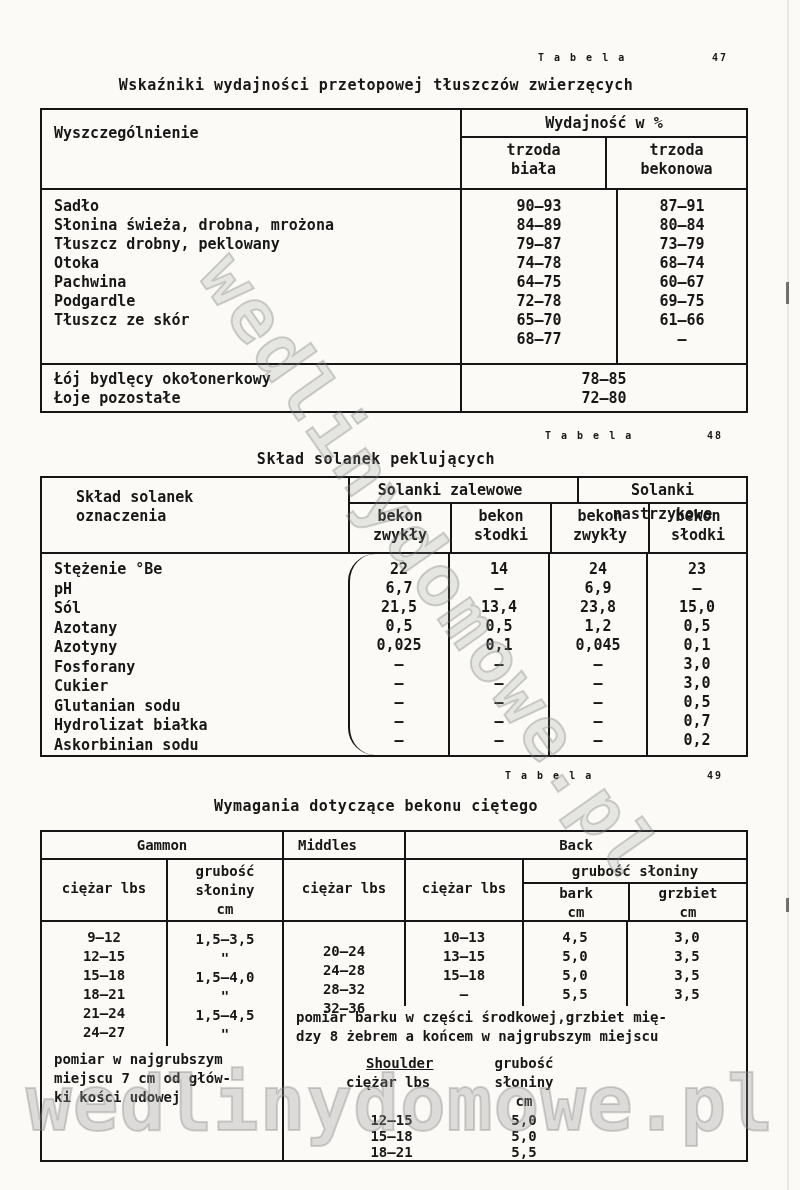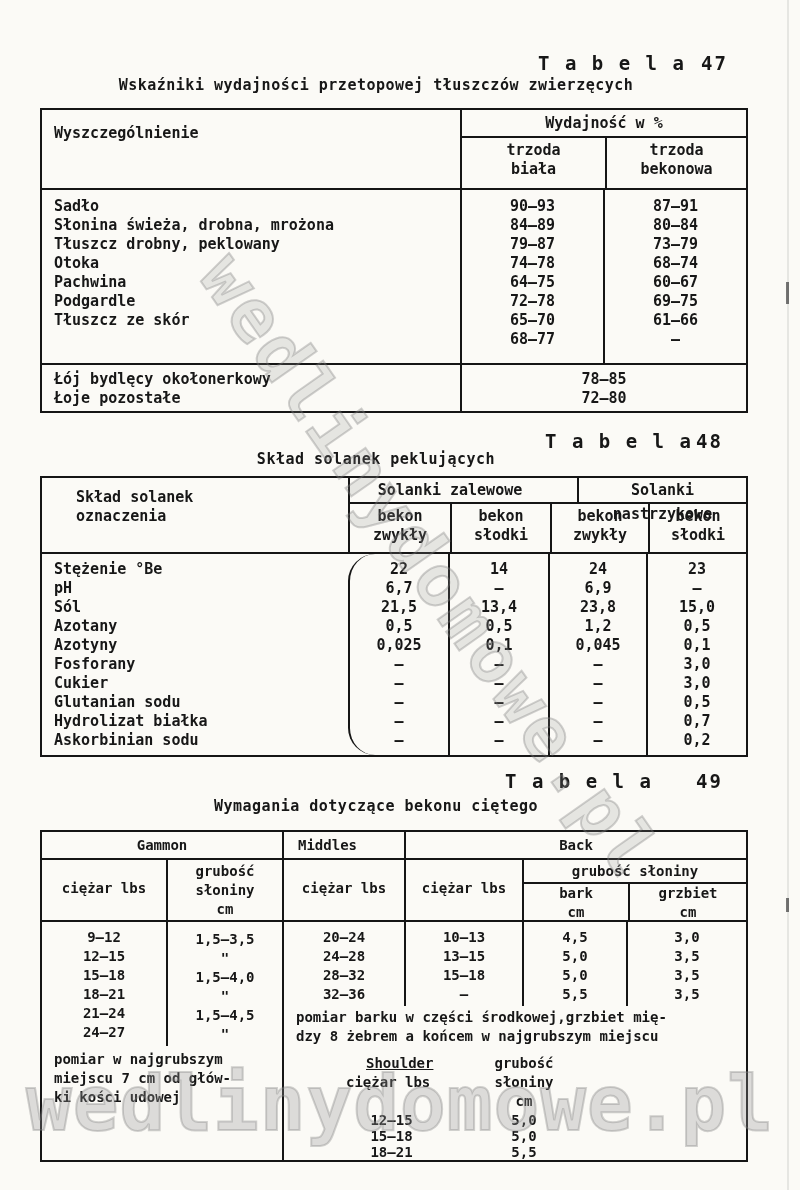--- a/index.html
+++ b/index.html
@@ -5,21 +5,21 @@
   * { margin:0; padding:0; box-sizing:border-box; }
   html,body { width:800px; height:1190px; }
   body {
     position:relative;
     background:#fbfaf6;
     font-family:"DejaVu Sans Mono","Liberation Mono",monospace;
     font-weight:700;
     color:#171717;
     overflow:hidden;
   }
-  .caption { position:absolute; display:flex; justify-content:space-between; font-size:19px; letter-spacing:2px; white-space:nowrap;align-items:flex-end; }
+  .caption { position:absolute; display:flex; justify-content:space-between; font-size:10px; letter-spacing:2px; white-space:nowrap;align-items:flex-end; }
   .title   { position:absolute; left:0; width:752px; text-align:center; font-size:15px; letter-spacing:0.5px; white-space:nowrap; }
   .tbl { position:absolute; border:2px solid #151515; display:flex; flex-direction:column; font-size:15px; background:transparent; }
   .row { display:flex; }
   .col { display:flex; flex-direction:column; }
   .bl { border-left:2px solid #151515; }
   .bt { border-top:2px solid #151515; }
   .bb { border-bottom:2px solid #151515; }
   .center { text-align:center; }
   .pre { white-space:pre-line; line-height:19px; }
   .line { height:19px; line-height:19px; white-space:nowrap; }
@@ -73,21 +73,21 @@
     <div class="row bt" style="height:175px;">
       <div class="col" style="width:418px;padding-top:7px;">
         <div class="line nm">Sadło</div>
         <div class="line nm">Słonina świeża, drobna, mrożona</div>
         <div class="line nm">Tłuszcz drobny, peklowany</div>
         <div class="line nm">Otoka</div>
         <div class="line nm">Pachwina</div>
         <div class="line nm">Podgardle</div>
         <div class="line nm">Tłuszcz ze skór</div>
       </div>
-      <div class="col bl cc" style="width:143px;padding-top:7px;">
+      <div class="col bl cc" style="width:156px;padding-top:7px;">
         <div class="line">90–93</div>
         <div class="line">84–89</div>
         <div class="line">79–87</div>
         <div class="line">74–78</div>
         <div class="line">64–75</div>
         <div class="line">72–78</div>
         <div class="line">65–70</div>
         <div class="line">68–77</div>
       </div>
       <div class="col bl cc" style="flex:1;padding-top:7px;">
@@ -134,21 +134,21 @@
           <div class="center pre bl" style="width:100px;padding-top:3px;">bekon
 słodki</div>
           <div class="center pre bl" style="width:98px;padding-top:3px;">bekon
 zwykły</div>
           <div class="center pre bl" style="flex:1;padding-top:3px;">bekon
 słodki</div>
         </div>
       </div>
     </div>
     <div class="row bt" style="flex:1;">
-      <div class="col" style="width:306px;padding-top:6px;">
+      <div class="col" style="width:306px;padding-top:6px;justify-content:space-between;">
         <div class="line nm">Stężenie °Be</div>
         <div class="line nm">pH</div>
         <div class="line nm">Sól</div>
         <div class="line nm">Azotany</div>
         <div class="line nm">Azotyny</div>
         <div class="line nm">Fosforany</div>
         <div class="line nm">Cukier</div>
         <div class="line nm">Glutanian sodu</div>
         <div class="line nm">Hydrolizat białka</div>
         <div class="line nm">Askorbinian sodu</div>
@@ -256,21 +256,21 @@
             <div class="center bb" style="height:24px;line-height:22px;">grubość słoniny</div>
             <div class="row" style="flex:1;">
               <div class="center pre" style="width:104px;">bark
 cm</div>
               <div class="center pre bl" style="flex:1;">grzbiet
 cm</div>
             </div>
           </div>
         </div>
         <div class="row" style="height:84px;">
-          <div class="col cc" style="width:120px;padding-top:6px;">
+          <div class="col cc" style="width:120px;padding-top:20px;">
             <div class="line">20–24</div>
             <div class="line">24–28</div>
             <div class="line">28–32</div>
             <div class="line">32–36</div>
           </div>
           <div class="col cc bl" style="width:118px;padding-top:6px;">
             <div class="line">10–13</div>
             <div class="line">13–15</div>
             <div class="line">15–18</div>
             <div class="line">–</div>

